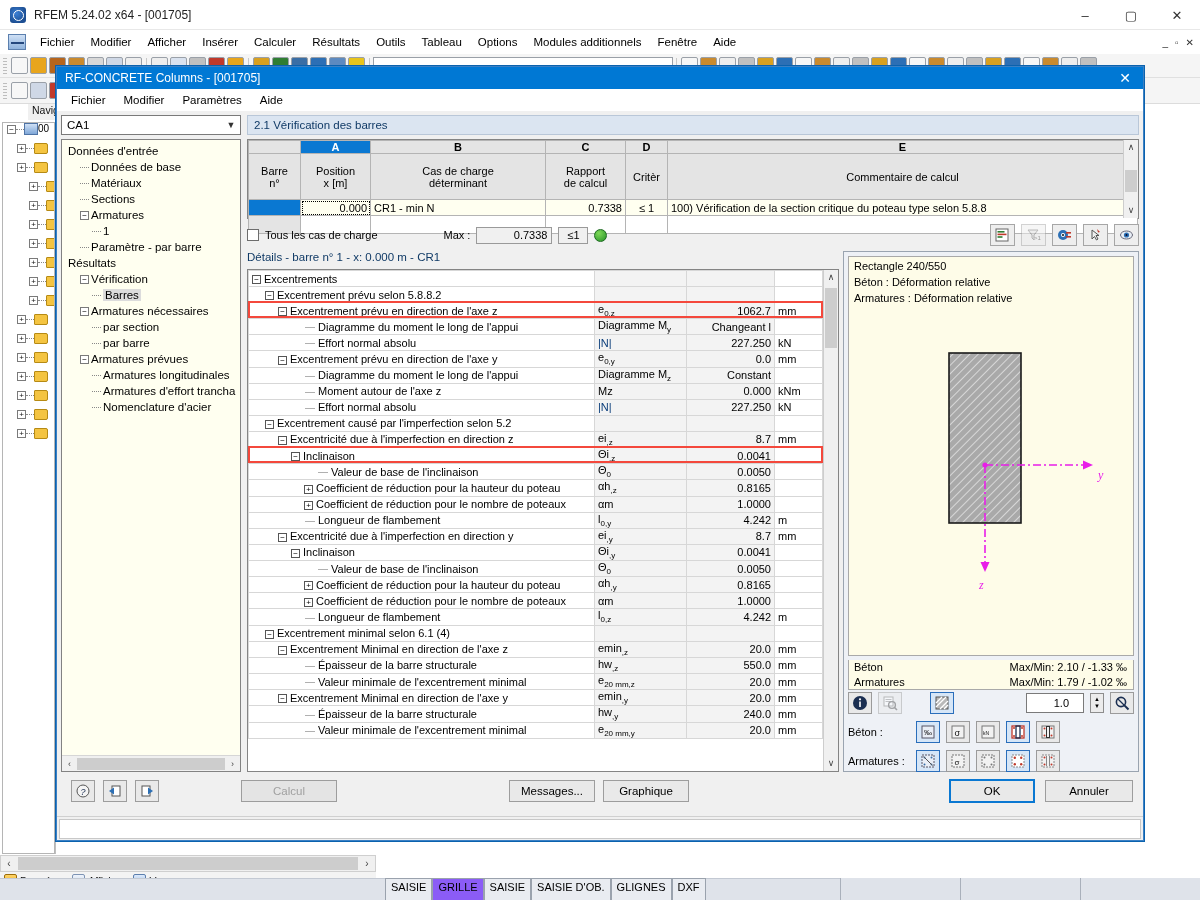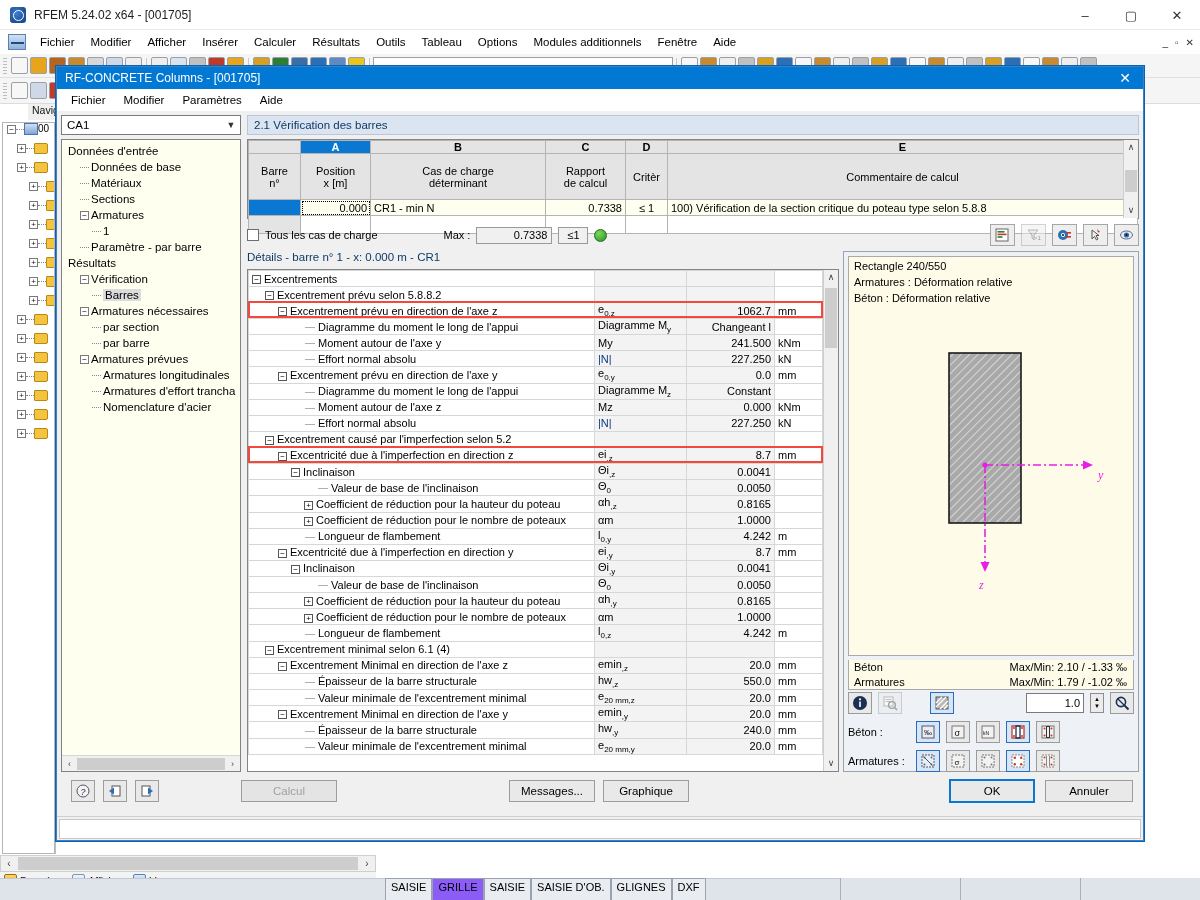--- a/index.html
+++ b/index.html
@@ -193,21 +193,21 @@
      border:1px solid #a9a9a9; border-top:none; font-size:11px; padding-left:5px;}
   .mm-line { display:flex; line-height:15px;}
   .mm-line .r { margin-left:auto; padding-right:6px;}
   .gfx-tools { position:absolute; left:4px; top:440px; right:4px; bottom:4px; }
   .gt-row { display:flex; align-items:center; gap:6px; margin-bottom:7px;}
   .gbtn { width:24px; height:22px; border:1px solid #9b9b9b; background:#e9e9e9;
      display:flex; align-items:center; justify-content:center;}
   .gbtn.on { border:1px solid #2a6ebb; background:#d6e6f7; }
   .gbtn.off { opacity:0.45; }
   .spin { width:58px; height:20px; border:1px solid #7a7a7a; background:#fff; text-align:right;
-     padding-right:3px; font-size:11px; line-height:18px;}
+     padding-right:14px; font-size:11px; line-height:18px;}
   .spinbtns { width:14px; height:20px; border:1px solid #8d8d8d; background:#ececec;
      display:flex; flex-direction:column; align-items:center; justify-content:center; font-size:6px; line-height:7px;}
   .glabel { width:62px; font-size:11px; }
 
   
   .dlg-footer { position:absolute; left:0; right:0; bottom:26px; height:42px; }
   .fbtn { border:1px solid #9d9d9d; background:#e9e9e9; height:22px; font-size:11.5px;
      display:inline-flex; align-items:center; justify-content:center; }
   .fbtn.sq { width:24px; }
   .fbtn.primary { border:2px solid #0a78d2; background:#e9e9e9; }
@@ -576,26 +576,20 @@
                     <td class="d-sym">e<sub>0,z</sub></td>
                     <td class="d-val">1062.7</td>
                     <td class="d-unit">mm</td>
                   </tr>
                   <tr class="" id="drow3">
                     <td class="d-name" style="padding-left:42px;"><span style="display:inline-block;width:14px"></span><span class="leafdash"></span>Diagramme du moment le long de l'appui</td>
                     <td class="d-sym">Diagramme M<sub>y</sub></td>
                     <td class="d-val">Changeant l</td>
                     <td class="d-unit"></td>
                   </tr>
-                  <tr class="" id="drow4">
-                    <td class="d-name" style="padding-left:42px;"><span style="display:inline-block;width:14px"></span><span class="leafdash"></span>Moment autour de l'axe y</td>
-                    <td class="d-sym">My</td>
-                    <td class="d-val">241.500</td>
-                    <td class="d-unit">kNm</td>
-                  </tr>
                   <tr class="" id="drow5">
                     <td class="d-name" style="padding-left:42px;"><span style="display:inline-block;width:14px"></span><span class="leafdash"></span>Effort normal absolu</td>
                     <td class="d-sym"><span style="color:#0a3d7a">|N|</span></td>
                     <td class="d-val">227.250</td>
                     <td class="d-unit">kN</td>
                   </tr>
                   <tr class="" id="drow6">
                     <td class="d-name" style="padding-left:29px;"><span class="exp">−</span>Excentrement prévu en direction de l'axe y</td>
                     <td class="d-sym">e<sub>0,y</sub></td>
                     <td class="d-val">0.0</td>
@@ -747,22 +741,22 @@
               <div class="a" style="position:absolute;bottom:0;left:0;right:0;">∨</div>
             </div>
           <div class="hl-overlay" style="top: 31px; height: 17px; left: 0px; right: 15px;"></div>
               <div class="hl-overlay" style="top: 176px; height: 17px; left: 0px; right: 15px;"></div>
             </div>
         </div>
 
         <div class="gfx">
           <div class="gfx-canvas">
             <div class="gfx-lbl">Rectangle 240/550</div>
+            <div class="gfx-lbl">Béton : Déformation relative</div>
             <div class="gfx-lbl">Armatures : Déformation relative</div>
-            <div class="gfx-lbl">Béton : Déformation relative</div>
             <svg width="288" height="330" style="position:absolute;left:0;top:56px;">
               <defs>
                 <pattern id="hatch" width="6" height="6" patternUnits="userSpaceOnUse" patternTransform="rotate(45)">
                   <rect width="6" height="6" fill="#a9a9a9"></rect>
                   <line x1="0" y1="0" x2="0" y2="6" stroke="#d8d8d8" stroke-width="2"></line>
                 </pattern>
               </defs>
               <rect x="100" y="40" width="72" height="170" fill="url(#hatch)" stroke="#1a1a1a" stroke-width="1.6"></rect>
 
               <line x1="136" y1="152" x2="240" y2="152" stroke="#e81ee8" stroke-width="1.6" stroke-dasharray="8,3,2,3"></line>

